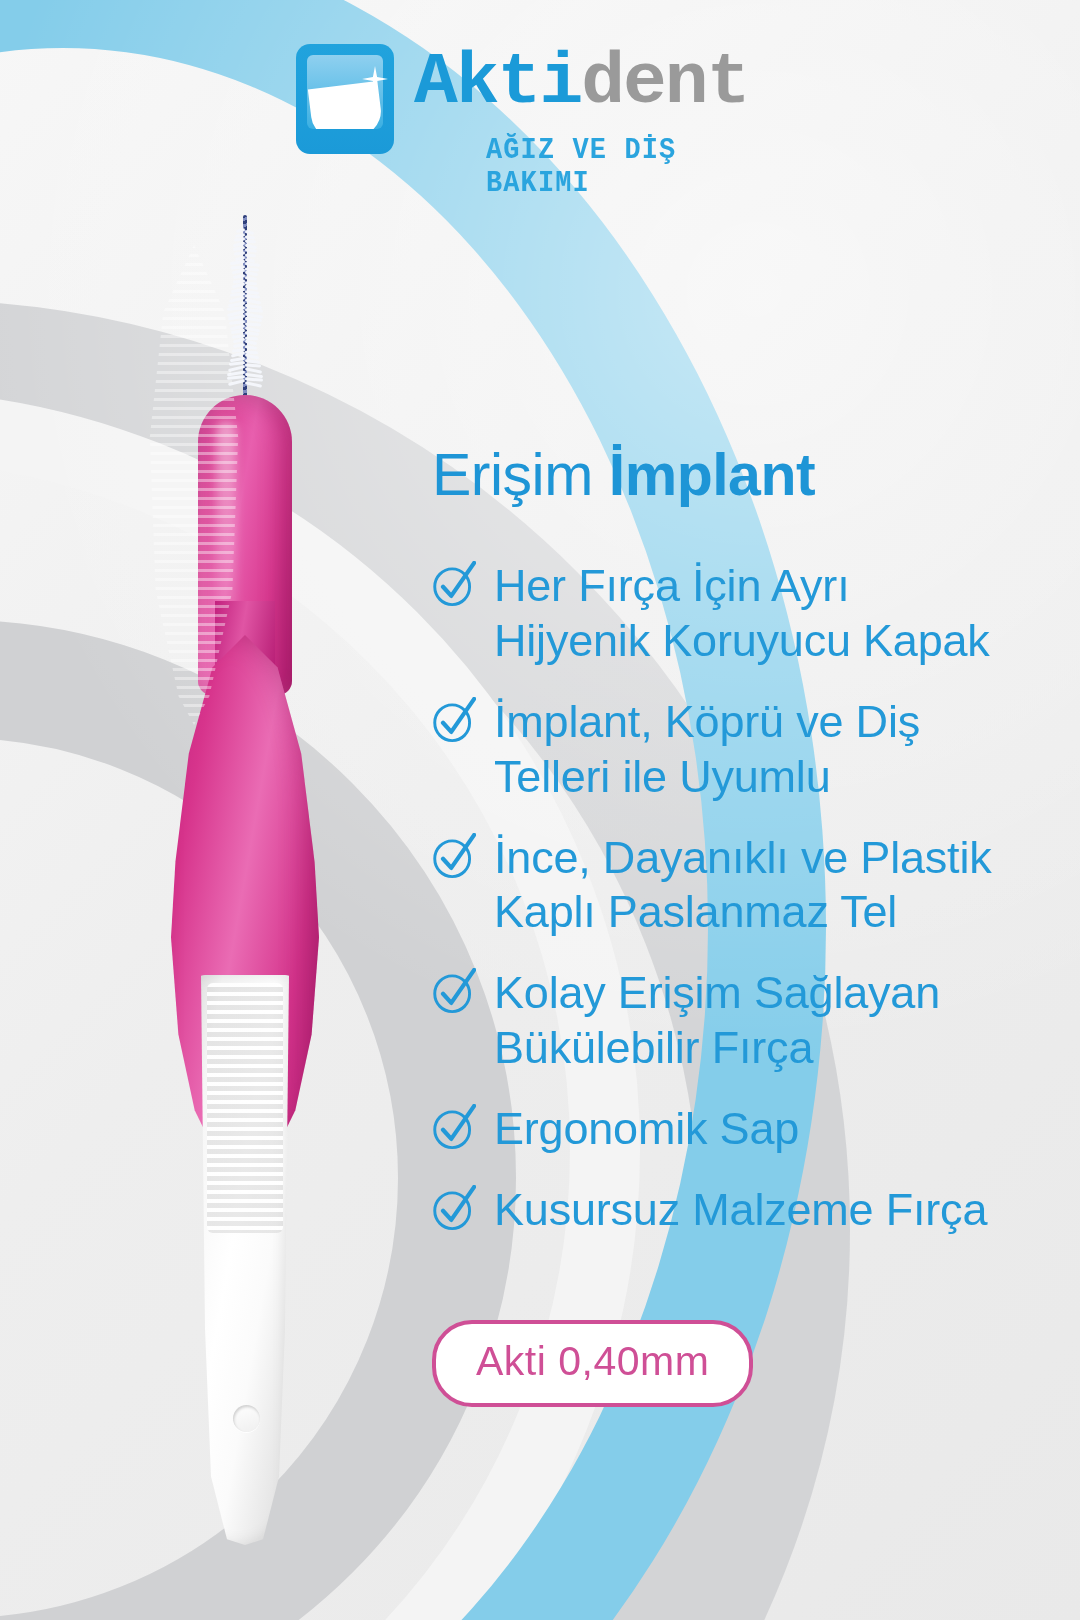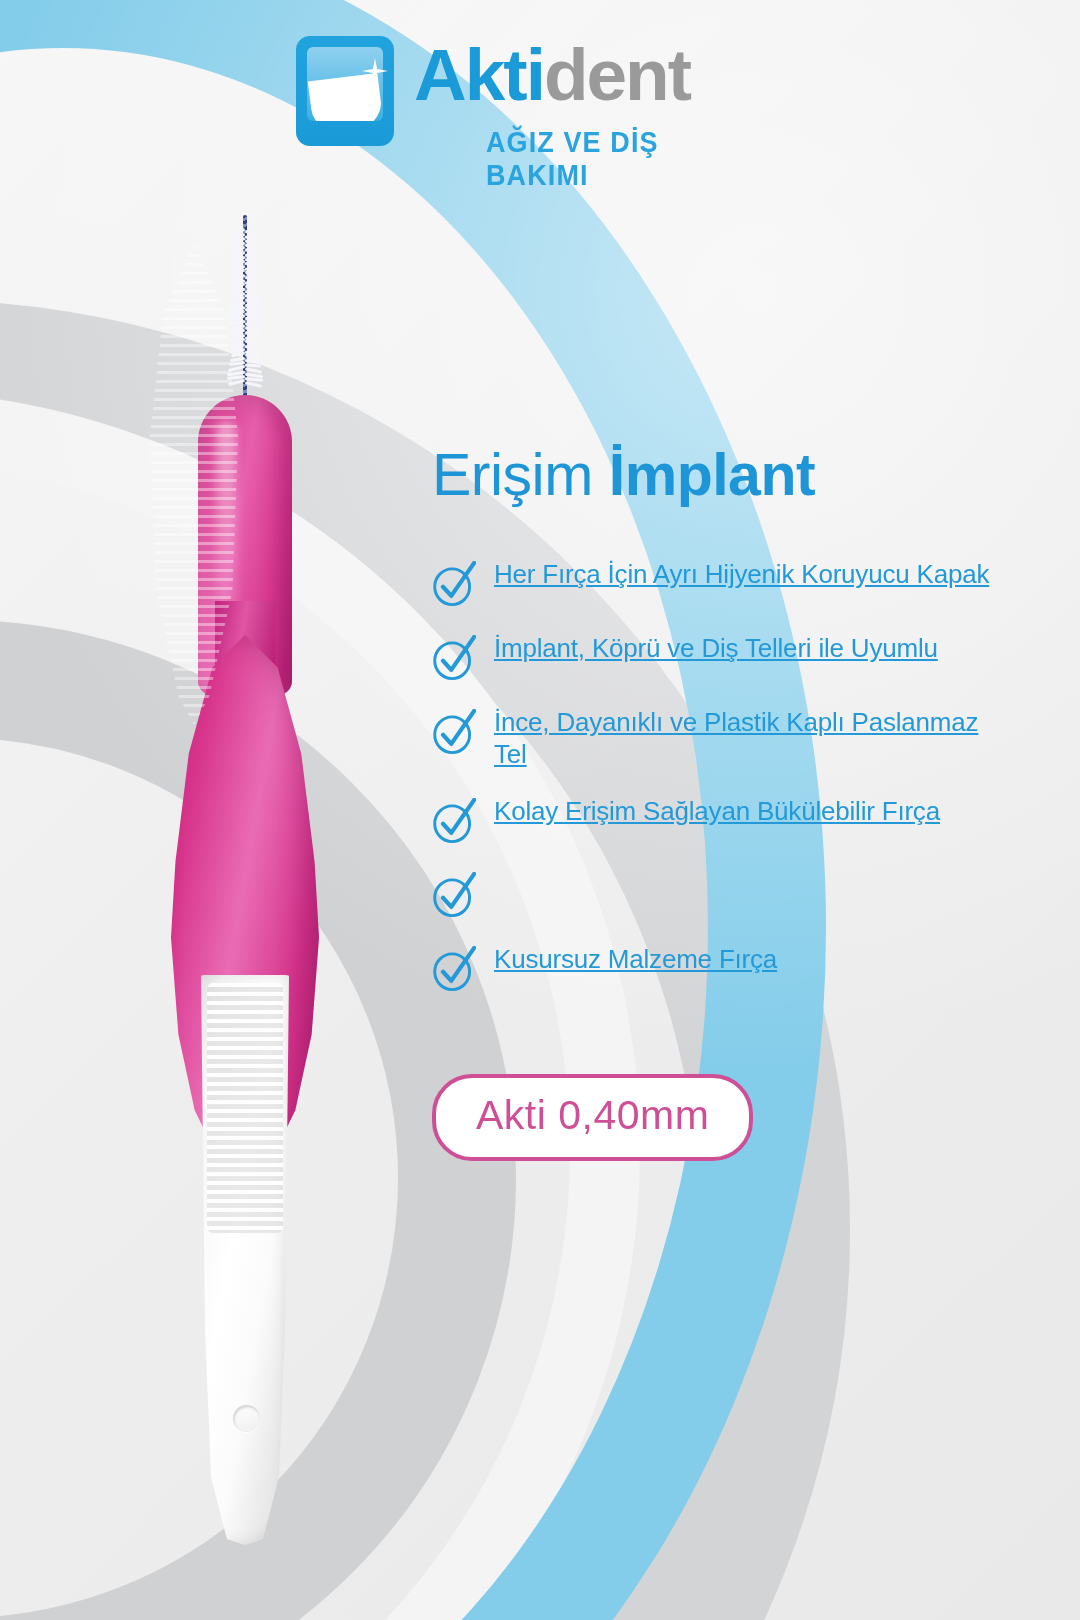--- a/index.html
+++ b/index.html
@@ -37,21 +37,21 @@
     border:118px solid #d0d1d3;
   }
   .wash{
     position:absolute;inset:0;
     background:radial-gradient(120% 80% at 70% 18%,rgba(255,255,255,.55),rgba(255,255,255,0) 60%);
     pointer-events:none;
   }
 
   
   .logo{
-    position:absolute;left:296px;top:36px;width:470px;height:135px;
+    position:absolute;left:296px;top:44px;width:470px;height:135px;font-family:Liberation Mono, monospace;
   }
   .logo-mark{
     position:absolute;left:0;top:0;width:98px;height:110px;
     border-radius:14px;
     background:linear-gradient(180deg,#21a3dd 0%,#1b9ad8 100%);
   }
   .logo-mark-inner{
     position:absolute;left:11px;top:11px;width:76px;height:74px;
     border-radius:6px;
     background:linear-gradient(180deg,#8fd0ef 0%,#63bfe8 55%,#3aafe2 100%);
@@ -150,23 +150,22 @@
   }
   .title .t1{font-weight:300;}
   .title .t2{font-weight:bold;}
 
   .features{list-style:none;margin:0;padding:0;}
   .feature{
     display:flex;align-items:flex-start;gap:18px;margin-bottom:26px;
   }
   .check{flex:0 0 auto;width:44px;height:46px;margin-top:2px;}
   .feat-text{
-    font-size:26px;color:#2399d8;line-height:1.22;font-weight:400;
+    font-size:45px;color:#2399d8;line-height:1.22;font-weight:400;
     letter-spacing:-.2px;
-    text-decoration:underline;
   }
 
   .badge{
     margin-top:56px;display:inline-block;
     padding:14px 40px 18px;
     border:4px solid #cf4f96;border-radius:40px;
     background:#ffffff;
     font-size:41px;color:#cf4f96;letter-spacing:.5px;
   }
 </style>
@@ -311,20 +310,21 @@
               <ellipse cx="22" cy="28" rx="19" ry="19.5" fill="none" stroke="#2399d8" stroke-width="3.2"></ellipse>
               <path d="M12 28 L21 38 L46 2" fill="none" stroke="#2399d8" stroke-width="4.6" stroke-linecap="round" stroke-linejoin="round"></path>
             </svg></span>
           <span class="feat-text">Kolay Erişim Sağlayan Bükülebilir Fırça</span>
         </li>
         <li class="feature">
           <span class="check"><svg viewBox="0 0 48 50" width="44" height="46">
               <ellipse cx="22" cy="28" rx="19" ry="19.5" fill="none" stroke="#2399d8" stroke-width="3.2"></ellipse>
               <path d="M12 28 L21 38 L46 2" fill="none" stroke="#2399d8" stroke-width="4.6" stroke-linecap="round" stroke-linejoin="round"></path>
             </svg></span>
+          <span class="feat-text">Ergonomik Sap</span>
         </li>
         <li class="feature">
           <span class="check"><svg viewBox="0 0 48 50" width="44" height="46">
               <ellipse cx="22" cy="28" rx="19" ry="19.5" fill="none" stroke="#2399d8" stroke-width="3.2"></ellipse>
               <path d="M12 28 L21 38 L46 2" fill="none" stroke="#2399d8" stroke-width="4.6" stroke-linecap="round" stroke-linejoin="round"></path>
             </svg></span>
           <span class="feat-text">Kusursuz Malzeme Fırça</span>
         </li>
       </ul>
 

